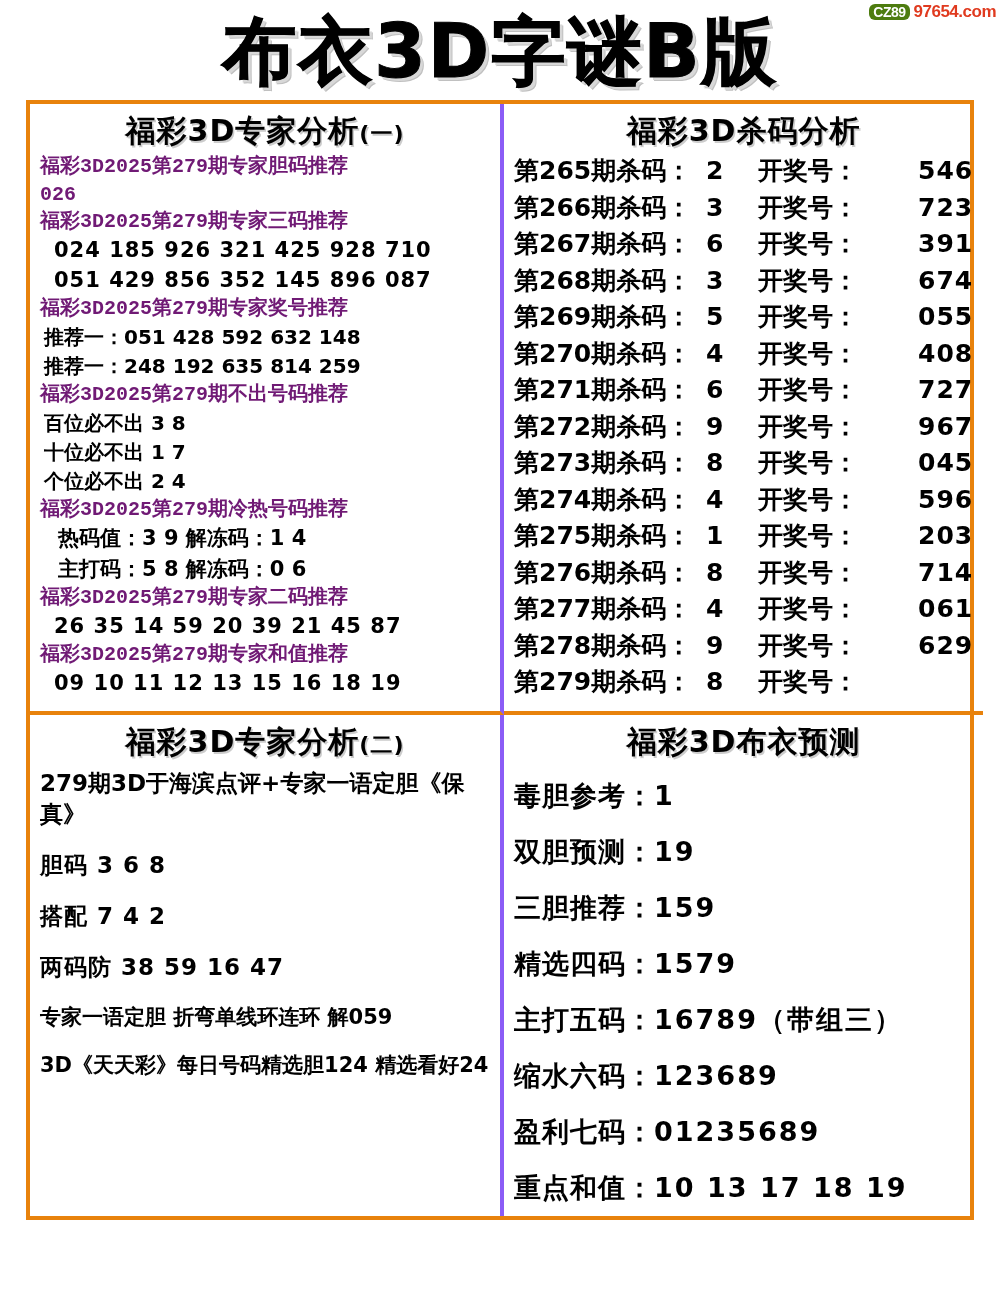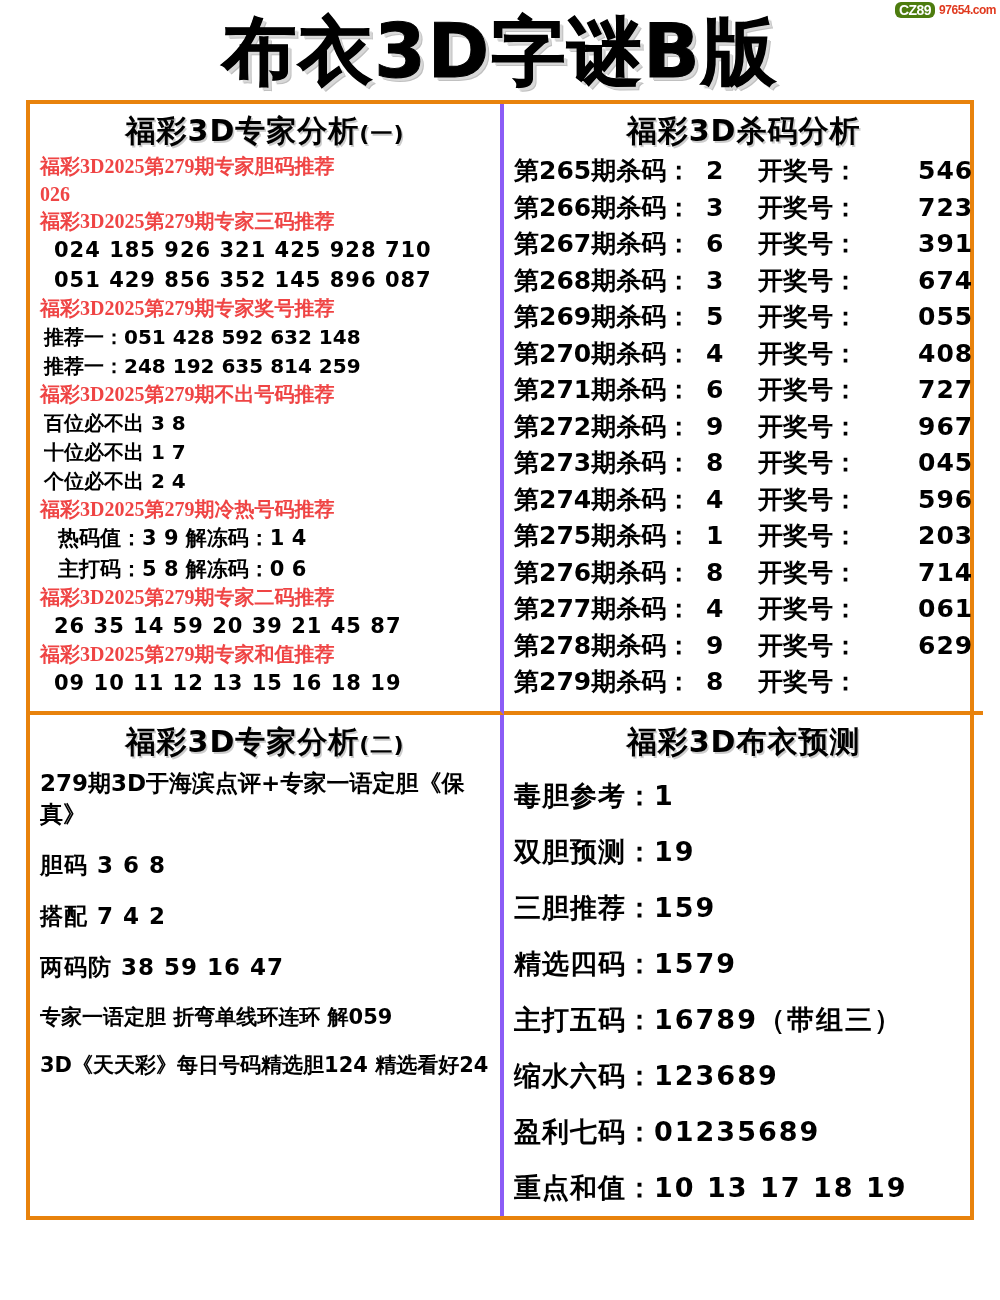--- a/index.html
+++ b/index.html
@@ -24,21 +24,21 @@
     font-family: "Liberation Sans", sans-serif;
   }
   .wm-tag {
     background: #4d7c0f;
     color: #ffffff;
     padding: 0px 4px;
     border-radius: 6px;
     font-size: 14px;
     letter-spacing: -0.5px;
   }
-  .wm-text { color: #e03a1f; font-size: 12px; letter-spacing: -0.5px; text-align: center;}
+  .wm-text { color: #e03a1f; font-size: 17px; letter-spacing: -0.5px; text-align: center;}
 
   .title-bar {
     text-align: center;
     padding-top: 14px;
     padding-bottom: 6px;
   }
   .title-bar .title {
     display: inline-block;
     font-family: "DejaVu Sans", sans-serif;
     font-weight: bold;
@@ -77,23 +77,23 @@
     margin: 2px 0 6px 0;
     letter-spacing: 1px;
     text-shadow: 1.5px 1.5px 0 #cccccc;
   }
   .sec-title .sub { font-size: 22px; font-weight: bold; }
 
   
   .p1 .lead {
     font-size: 20px;
     line-height: 1.38;
-    color: #ef4444;
-    font-weight: bold;
-    font-family: Liberation Serif, serif;
+    color: #701a75;
+    font-weight: bold;
+    font-family: Liberation Mono, monospace;
   }
   .p1 .nums {
     font-size: 21px;
     line-height: 1.42;
     font-weight: bold;
     padding-left: 14px;
     letter-spacing: 1px;
   }
   .p1 .row {
     font-size: 20px;

